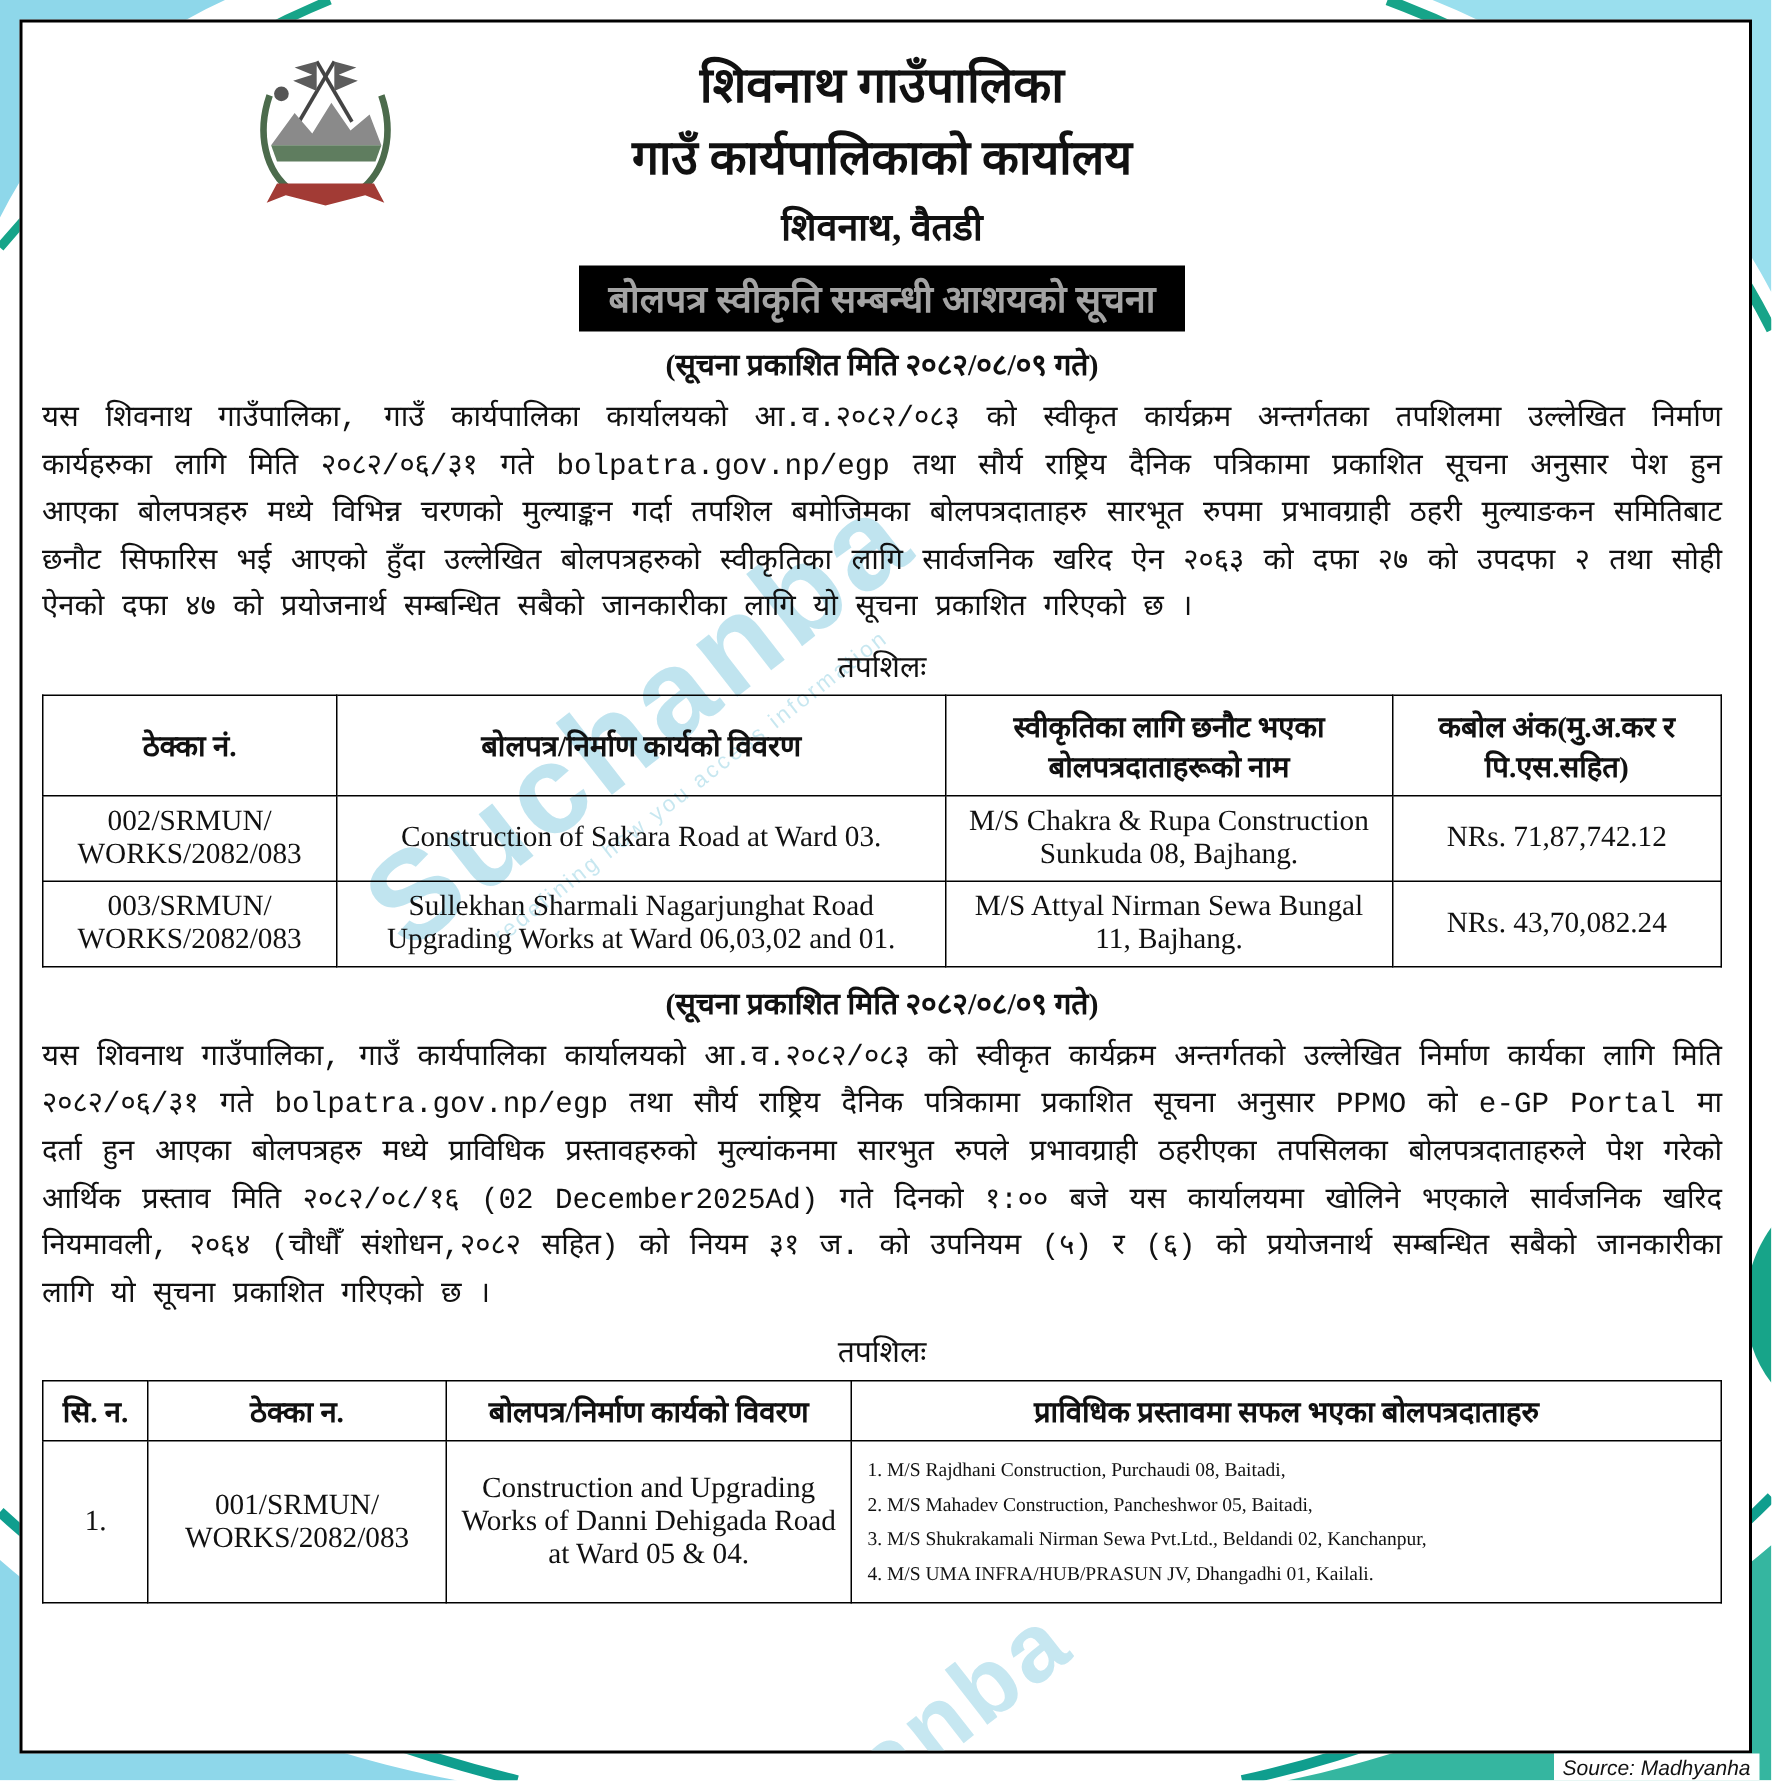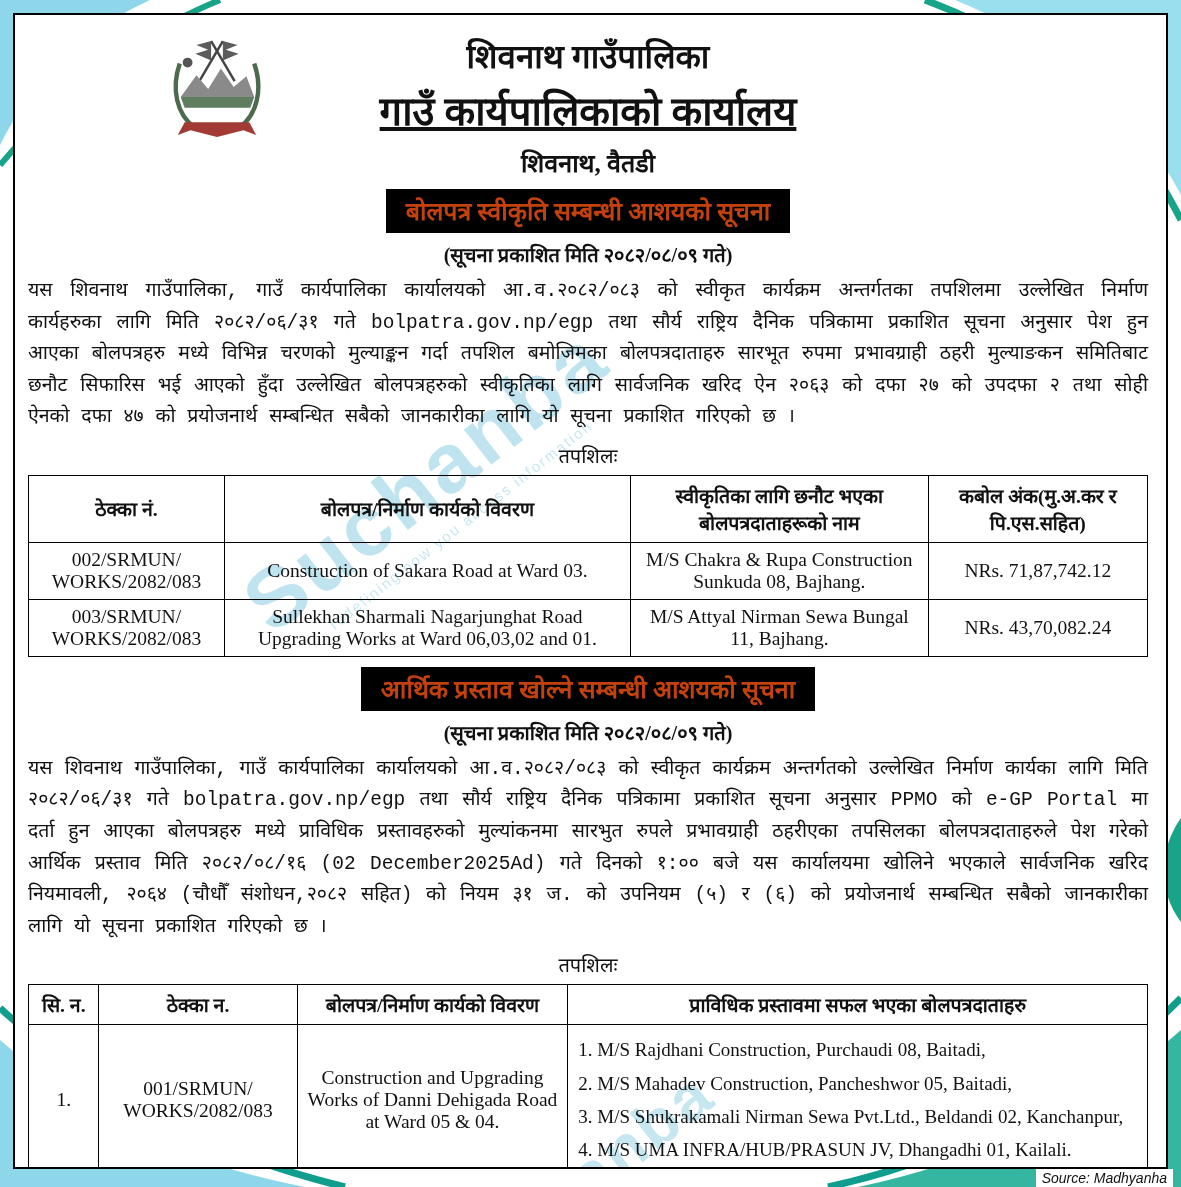--- a/index.html
+++ b/index.html
@@ -47,26 +47,26 @@
   .content {
     position:relative; z-index:2;
     padding:8px 18px 0 13px;
   }
   header { position:relative; text-align:center; }
   .logo {
     position:absolute; left:140px; top:12px;
     width:98px; height:114px;
   }
   .h1 { font-size:33px; font-weight:bold; padding-top:10px; }
-  .h2 { font-size:40px; font-weight:bold; margin-top:4px;text-decoration:underline; }
+  .h2 { font-size:32px; font-weight:bold; margin-top:4px; }
   .h3 { font-size:25px; font-weight:bold; margin-top:8px; }
   .banner {
     display:block; width:fit-content;
     margin:10px auto 8px auto;
-    background:#000; color:#c2410c;
+    background:#000; color:#a3a3a3;
     font-size:25px; font-weight:bold;
     padding:4px 20px 6px 20px;
   }
   .pubdate {
     text-align:center; font-weight:bold; font-size:20px;
     margin-bottom:8px;
   }
   .body-text {
     font-size:19.5px; line-height:1.62;
     text-align:justify;
@@ -88,21 +88,21 @@
     vertical-align:middle;
     padding:6px 8px;
   }
   th { font-weight:bold; }
   .t1 col.c1 { width:17.5%; } .t1 col.c2 { width:36.3%; }
   .t1 col.c3 { width:26.6%; } .t1 col.c4 { width:19.6%; }
   .t2 col.c1 { width:6.3%; }  .t2 col.c2 { width:17.7%; }
   .t2 col.c3 { width:24.2%; } .t2 col.c4 { width:51.8%; }
   .prewrap { white-space:pre-line; }
   .bidders-cell { text-align:left; padding:8px 10px; }
-  .bidder-line { font-size:19px; line-height:1.75; text-align:left; }
+  .bidder-line { font-size:13px; line-height:1.75; text-align:left; }
   .source {
     position:absolute; right:8px; bottom:0px;
     z-index:3;
     font-style:italic; font-size:14px;
     background:#fff; padding:1px 6px;
     font-family:"Liberation Sans",sans-serif;
   }
 </style>
 </head>
 <body>
@@ -183,21 +183,20 @@
           <tr>
             <td class="prewrap">003/SRMUN/
 WORKS/2082/083</td>
             <td>Sullekhan Sharmali Nagarjunghat Road Upgrading Works at Ward 06,03,02 and 01.</td>
             <td>M/S Attyal Nirman Sewa Bungal 11, Bajhang.</td>
             <td>NRs. 43,70,082.24</td>
           </tr>
         </tbody>
       </table>
 
-      <div class="banner">आर्थिक प्रस्ताव खोल्ने सम्बन्धी आशयको सूचना</div>
       <div class="pubdate">(सूचना प्रकाशित मिति २०८२/०८/०९ गते)</div>
       <p class="body-text">यस शिवनाथ गाउँपालिका, गाउँ कार्यपालिका कार्यालयको आ.व.२०८२/०८३ को स्वीकृत कार्यक्रम अन्तर्गतको उल्लेखित निर्माण कार्यका लागि मिति २०८२/०६/३१ गते bolpatra.gov.np/egp तथा सौर्य राष्ट्रिय दैनिक पत्रिकामा प्रकाशित सूचना अनुसार PPMO को e-GP Portal मा दर्ता हुन आएका बोलपत्रहरु मध्ये प्राविधिक प्रस्तावहरुको मुल्यांकनमा सारभुत रुपले प्रभावग्राही ठहरीएका तपसिलका बोलपत्रदाताहरुले पेश गरेको आर्थिक प्रस्ताव मिति २०८२/०८/१६ (02 December2025Ad) गते दिनको १:०० बजे यस कार्यालयमा खोलिने भएकाले सार्वजनिक खरिद नियमावली, २०६४ (चौधौँ संशोधन,२०८२ सहित) को नियम ३१ ज. को उपनियम (५) र (६) को प्रयोजनार्थ सम्बन्धित सबैको जानकारीका लागि यो सूचना प्रकाशित गरिएको छ ।</p>
       <div class="details-label">तपशिलः</div>
 
       <table class="t2">
         <colgroup>
             <col class="c1">
             <col class="c2">
             <col class="c3">
             <col class="c4">

